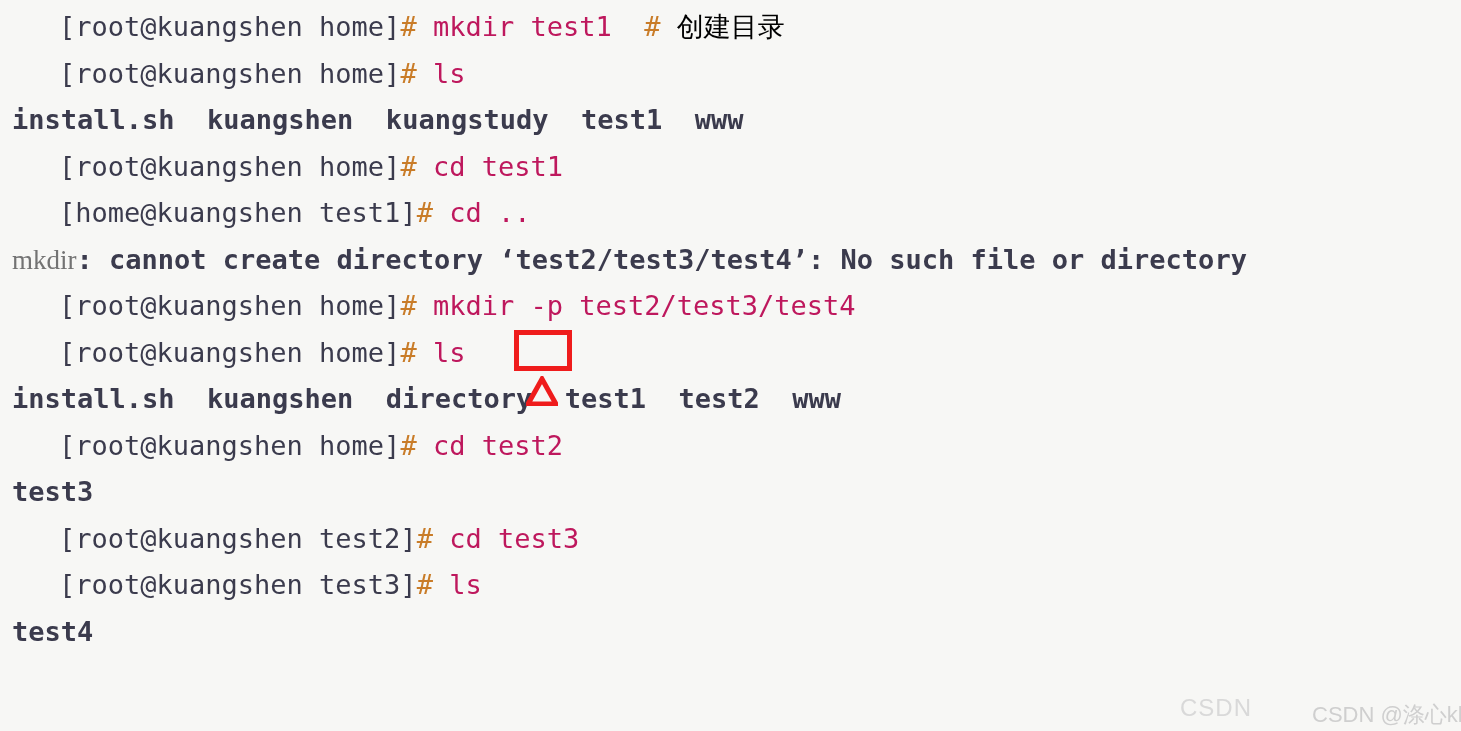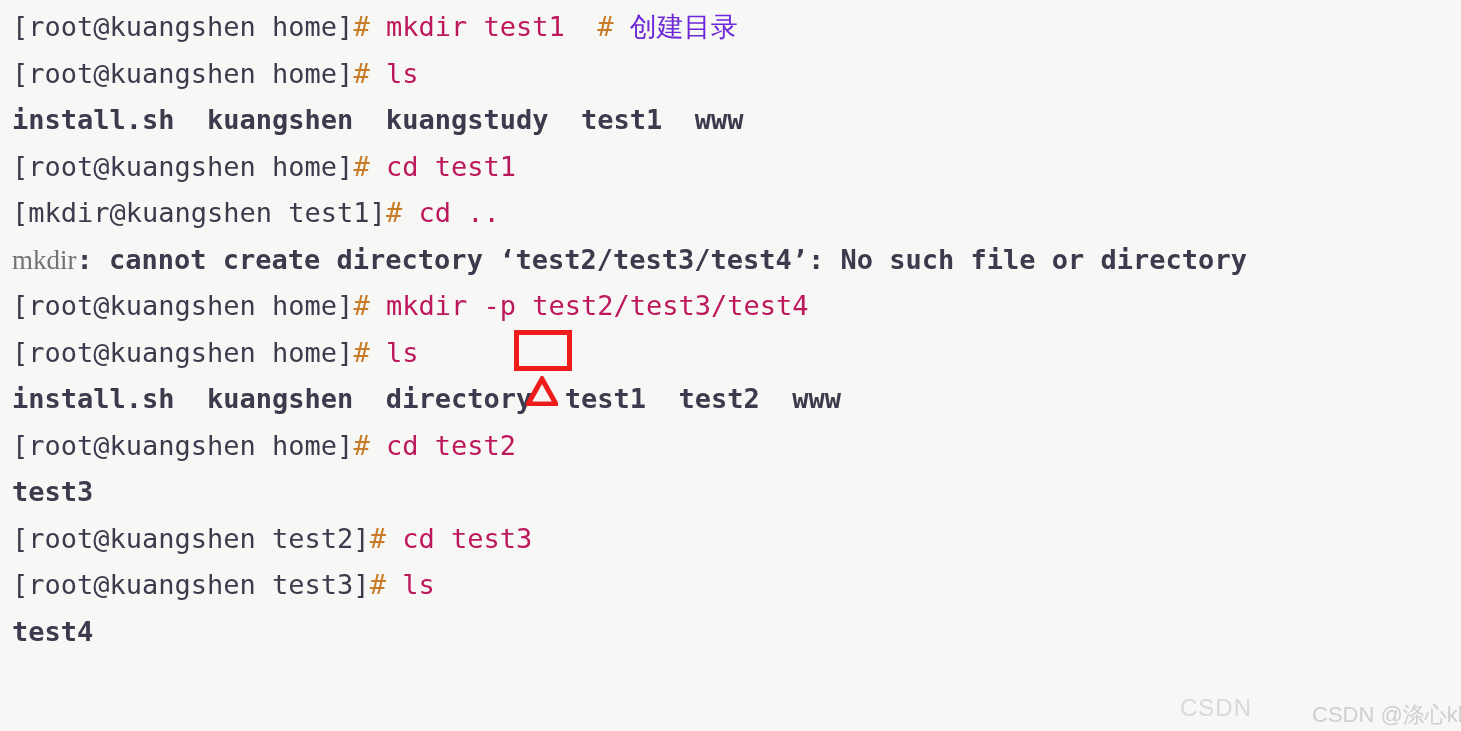--- a/index.html
+++ b/index.html
@@ -27,24 +27,24 @@
   .line {
     height: 46.5px;
     line-height: 46.5px;
     white-space: pre;
     font-size: 27px;
     letter-spacing: 0px;
     color: #3b3b4d;
   }
   .seg { white-space: pre; }
   
-  .c-prompt  { color: #3b3b4d; }
+  .c-prompt  { color: #3b3b4d; margin-left: 47px; }
   .c-hash    { color: #c97c28; }
   .c-cmd     { color: #be185d; }
-  .c-comment { color: #6d28d9; text-align: center; }
+  .c-comment { color: #000000; text-align: center; }
   .c-out     { color: #3b3b4d; font-weight: bold; }
   .c-err-cmd { color: #737373; font-family: Liberation Serif, serif; }
 
   
   #annotations {
     position: absolute;
     left: 0; top: 0;
     width: 1461px; height: 731px;
     pointer-events: none;
   }
@@ -83,21 +83,21 @@
 </head>
 <body>
 
 <div id="screen" style="background: rgb(247, 247, 245);">
 
   <div id="terminal">
       <div class="line"><span class="seg c-prompt">[root@kuangshen home]</span><span class="seg c-hash">#</span><span class="seg c-cmd"> mkdir test1</span><span class="seg c-hash">  #</span><span class="seg c-comment"> 创建目录</span></div>
       <div class="line"><span class="seg c-prompt">[root@kuangshen home]</span><span class="seg c-hash">#</span><span class="seg c-cmd"> ls</span></div>
       <div class="line"><span class="seg c-out">install.sh  kuangshen  kuangstudy  test1  www</span></div>
       <div class="line"><span class="seg c-prompt">[root@kuangshen home]</span><span class="seg c-hash">#</span><span class="seg c-cmd"> cd test1</span></div>
-      <div class="line"><span class="seg c-prompt">[mkdir@kuangshen test1]</span><span class="seg c-hash">#</span><span class="seg c-cmd"> cd ..</span></div>
+      <div class="line"><span class="seg c-prompt">[home@kuangshen test1]</span><span class="seg c-hash">#</span><span class="seg c-cmd"> cd ..</span></div>
       <div class="line"><span class="seg c-err-cmd">mkdir</span><span class="seg c-out">: cannot create directory ‘test2/test3/test4’: No such file or directory</span></div>
       <div class="line"><span class="seg c-prompt">[root@kuangshen home]</span><span class="seg c-hash">#</span><span class="seg c-cmd"> mkdir -p test2/test3/test4</span></div>
       <div class="line"><span class="seg c-prompt">[root@kuangshen home]</span><span class="seg c-hash">#</span><span class="seg c-cmd"> ls</span></div>
       <div class="line"><span class="seg c-out">install.sh  kuangshen  directory  test1  test2  www</span></div>
       <div class="line"><span class="seg c-prompt">[root@kuangshen home]</span><span class="seg c-hash">#</span><span class="seg c-cmd"> cd test2</span></div>
       <div class="line"><span class="seg c-out">test3</span></div>
       <div class="line"><span class="seg c-prompt">[root@kuangshen test2]</span><span class="seg c-hash">#</span><span class="seg c-cmd"> cd test3</span></div>
       <div class="line"><span class="seg c-prompt">[root@kuangshen test3]</span><span class="seg c-hash">#</span><span class="seg c-cmd"> ls</span></div>
       <div class="line"><span class="seg c-out">test4</span></div>
     </div>

